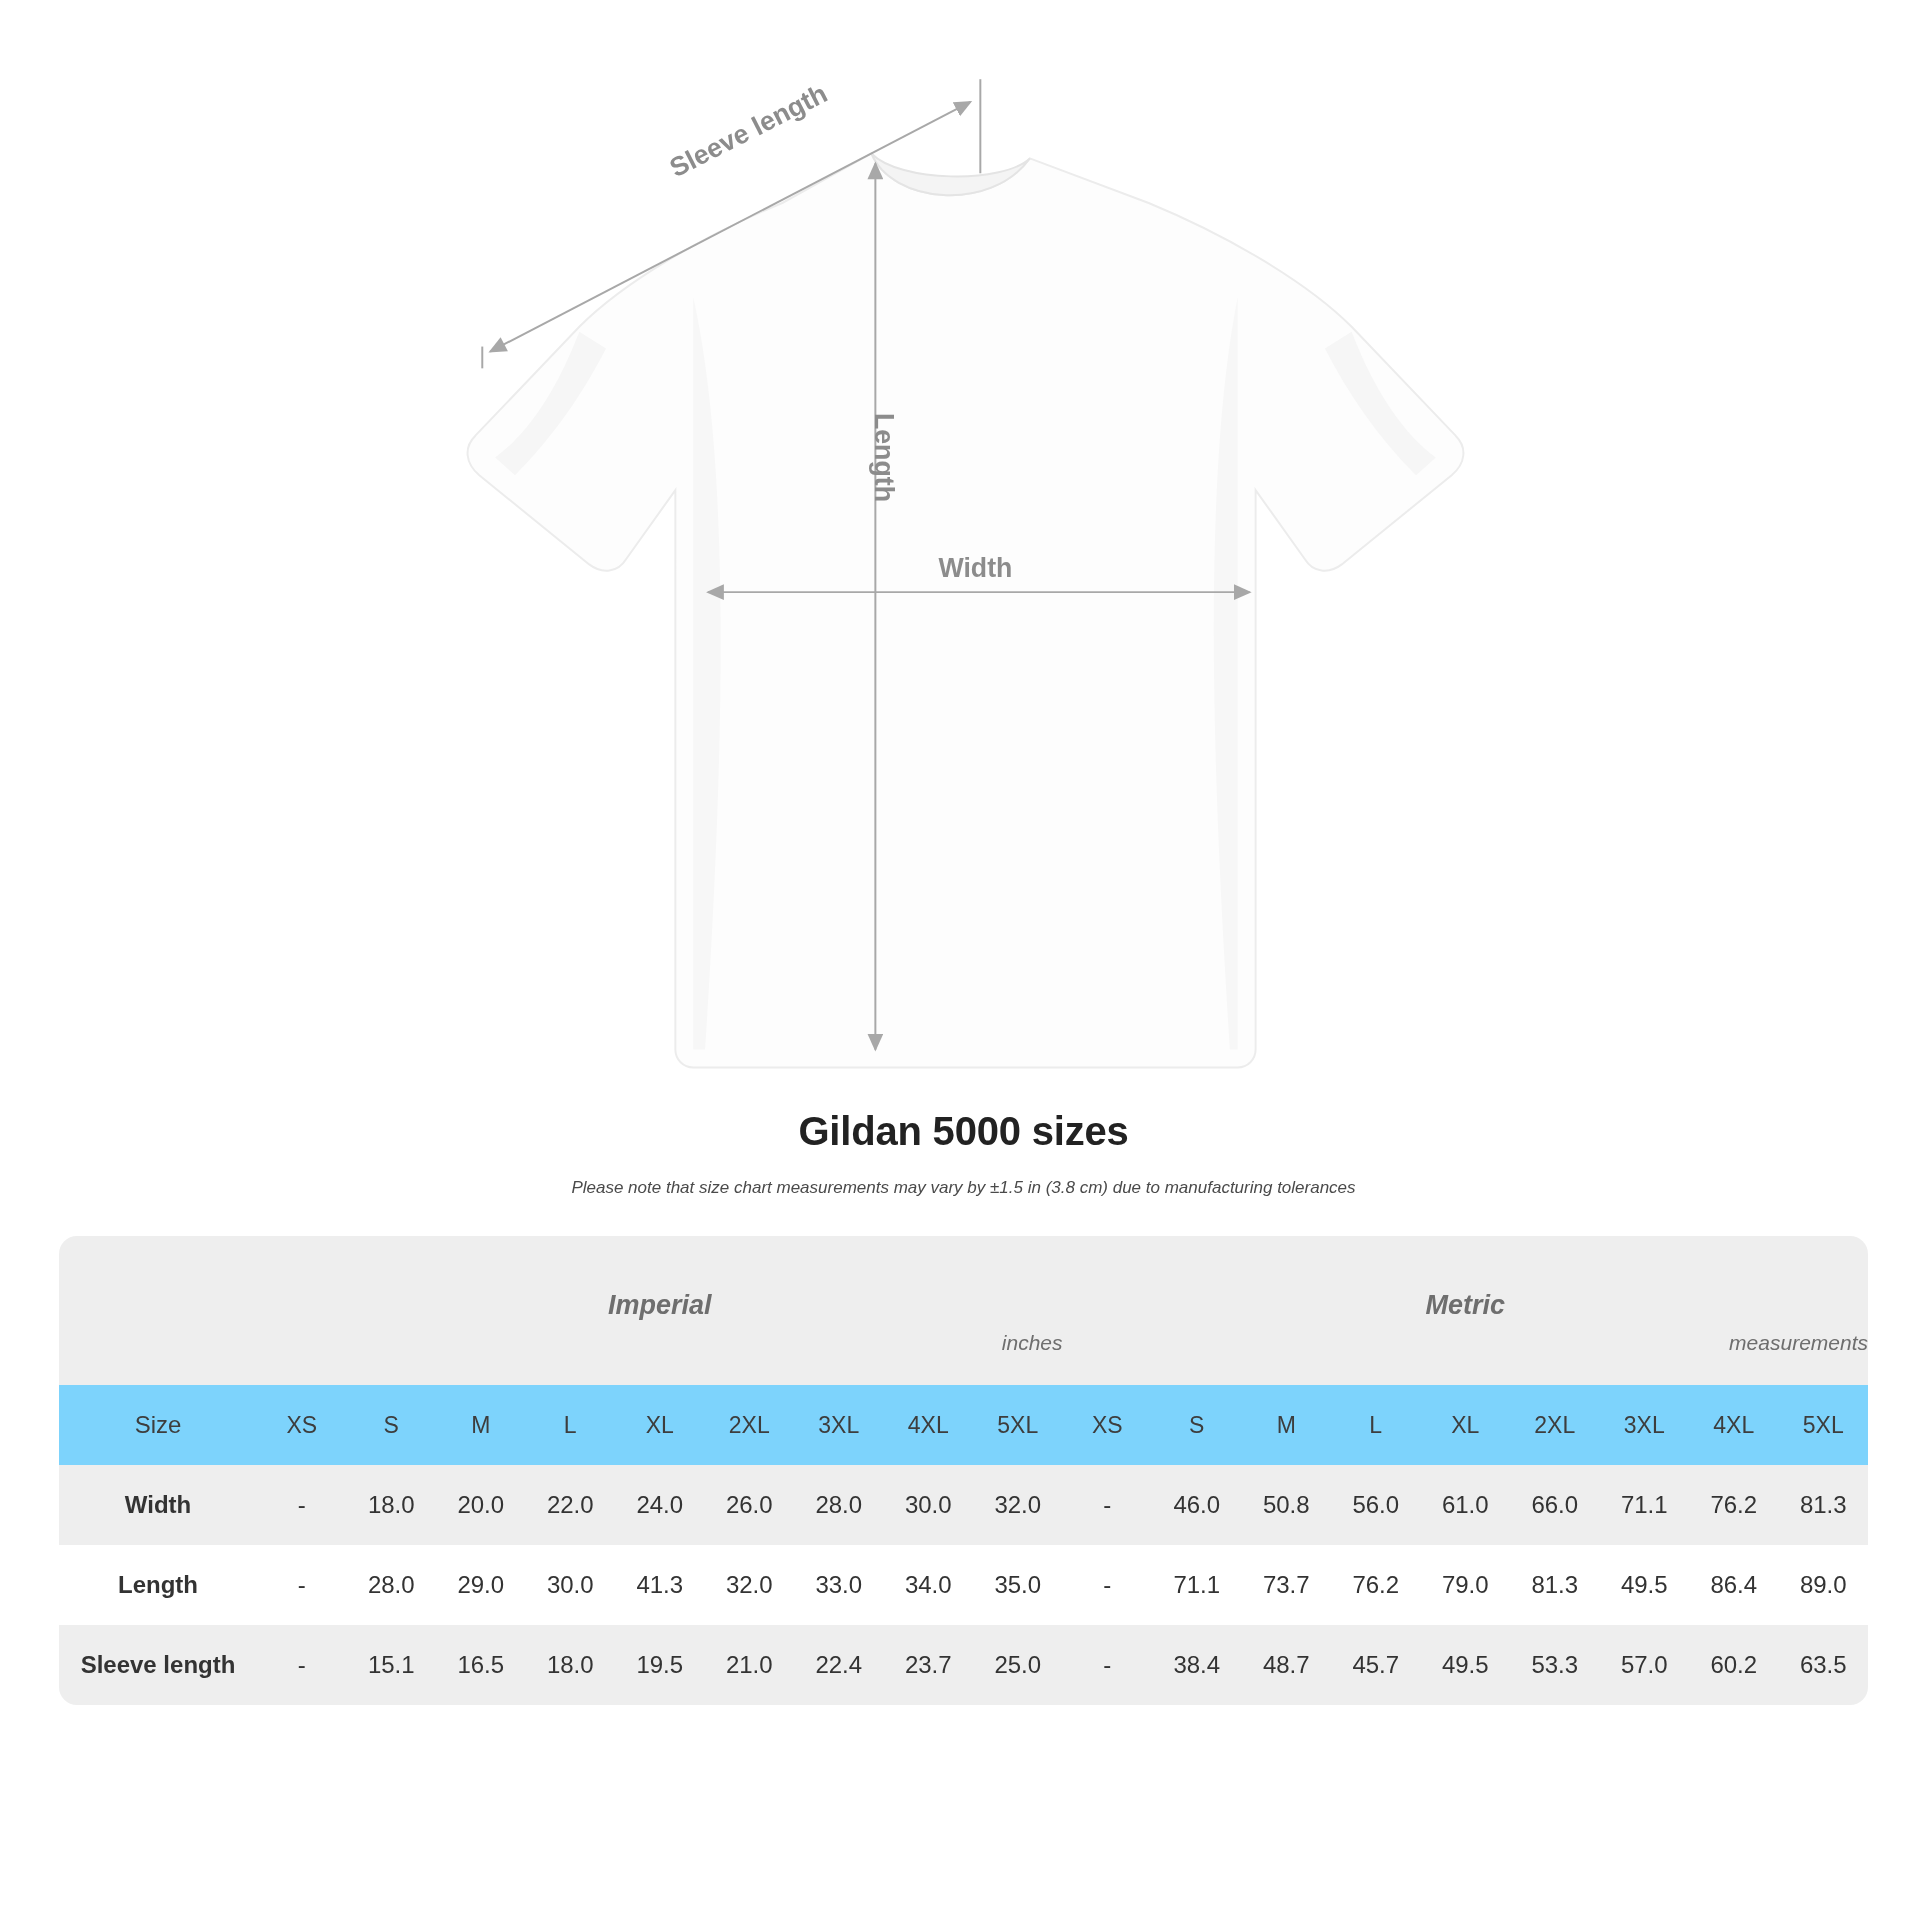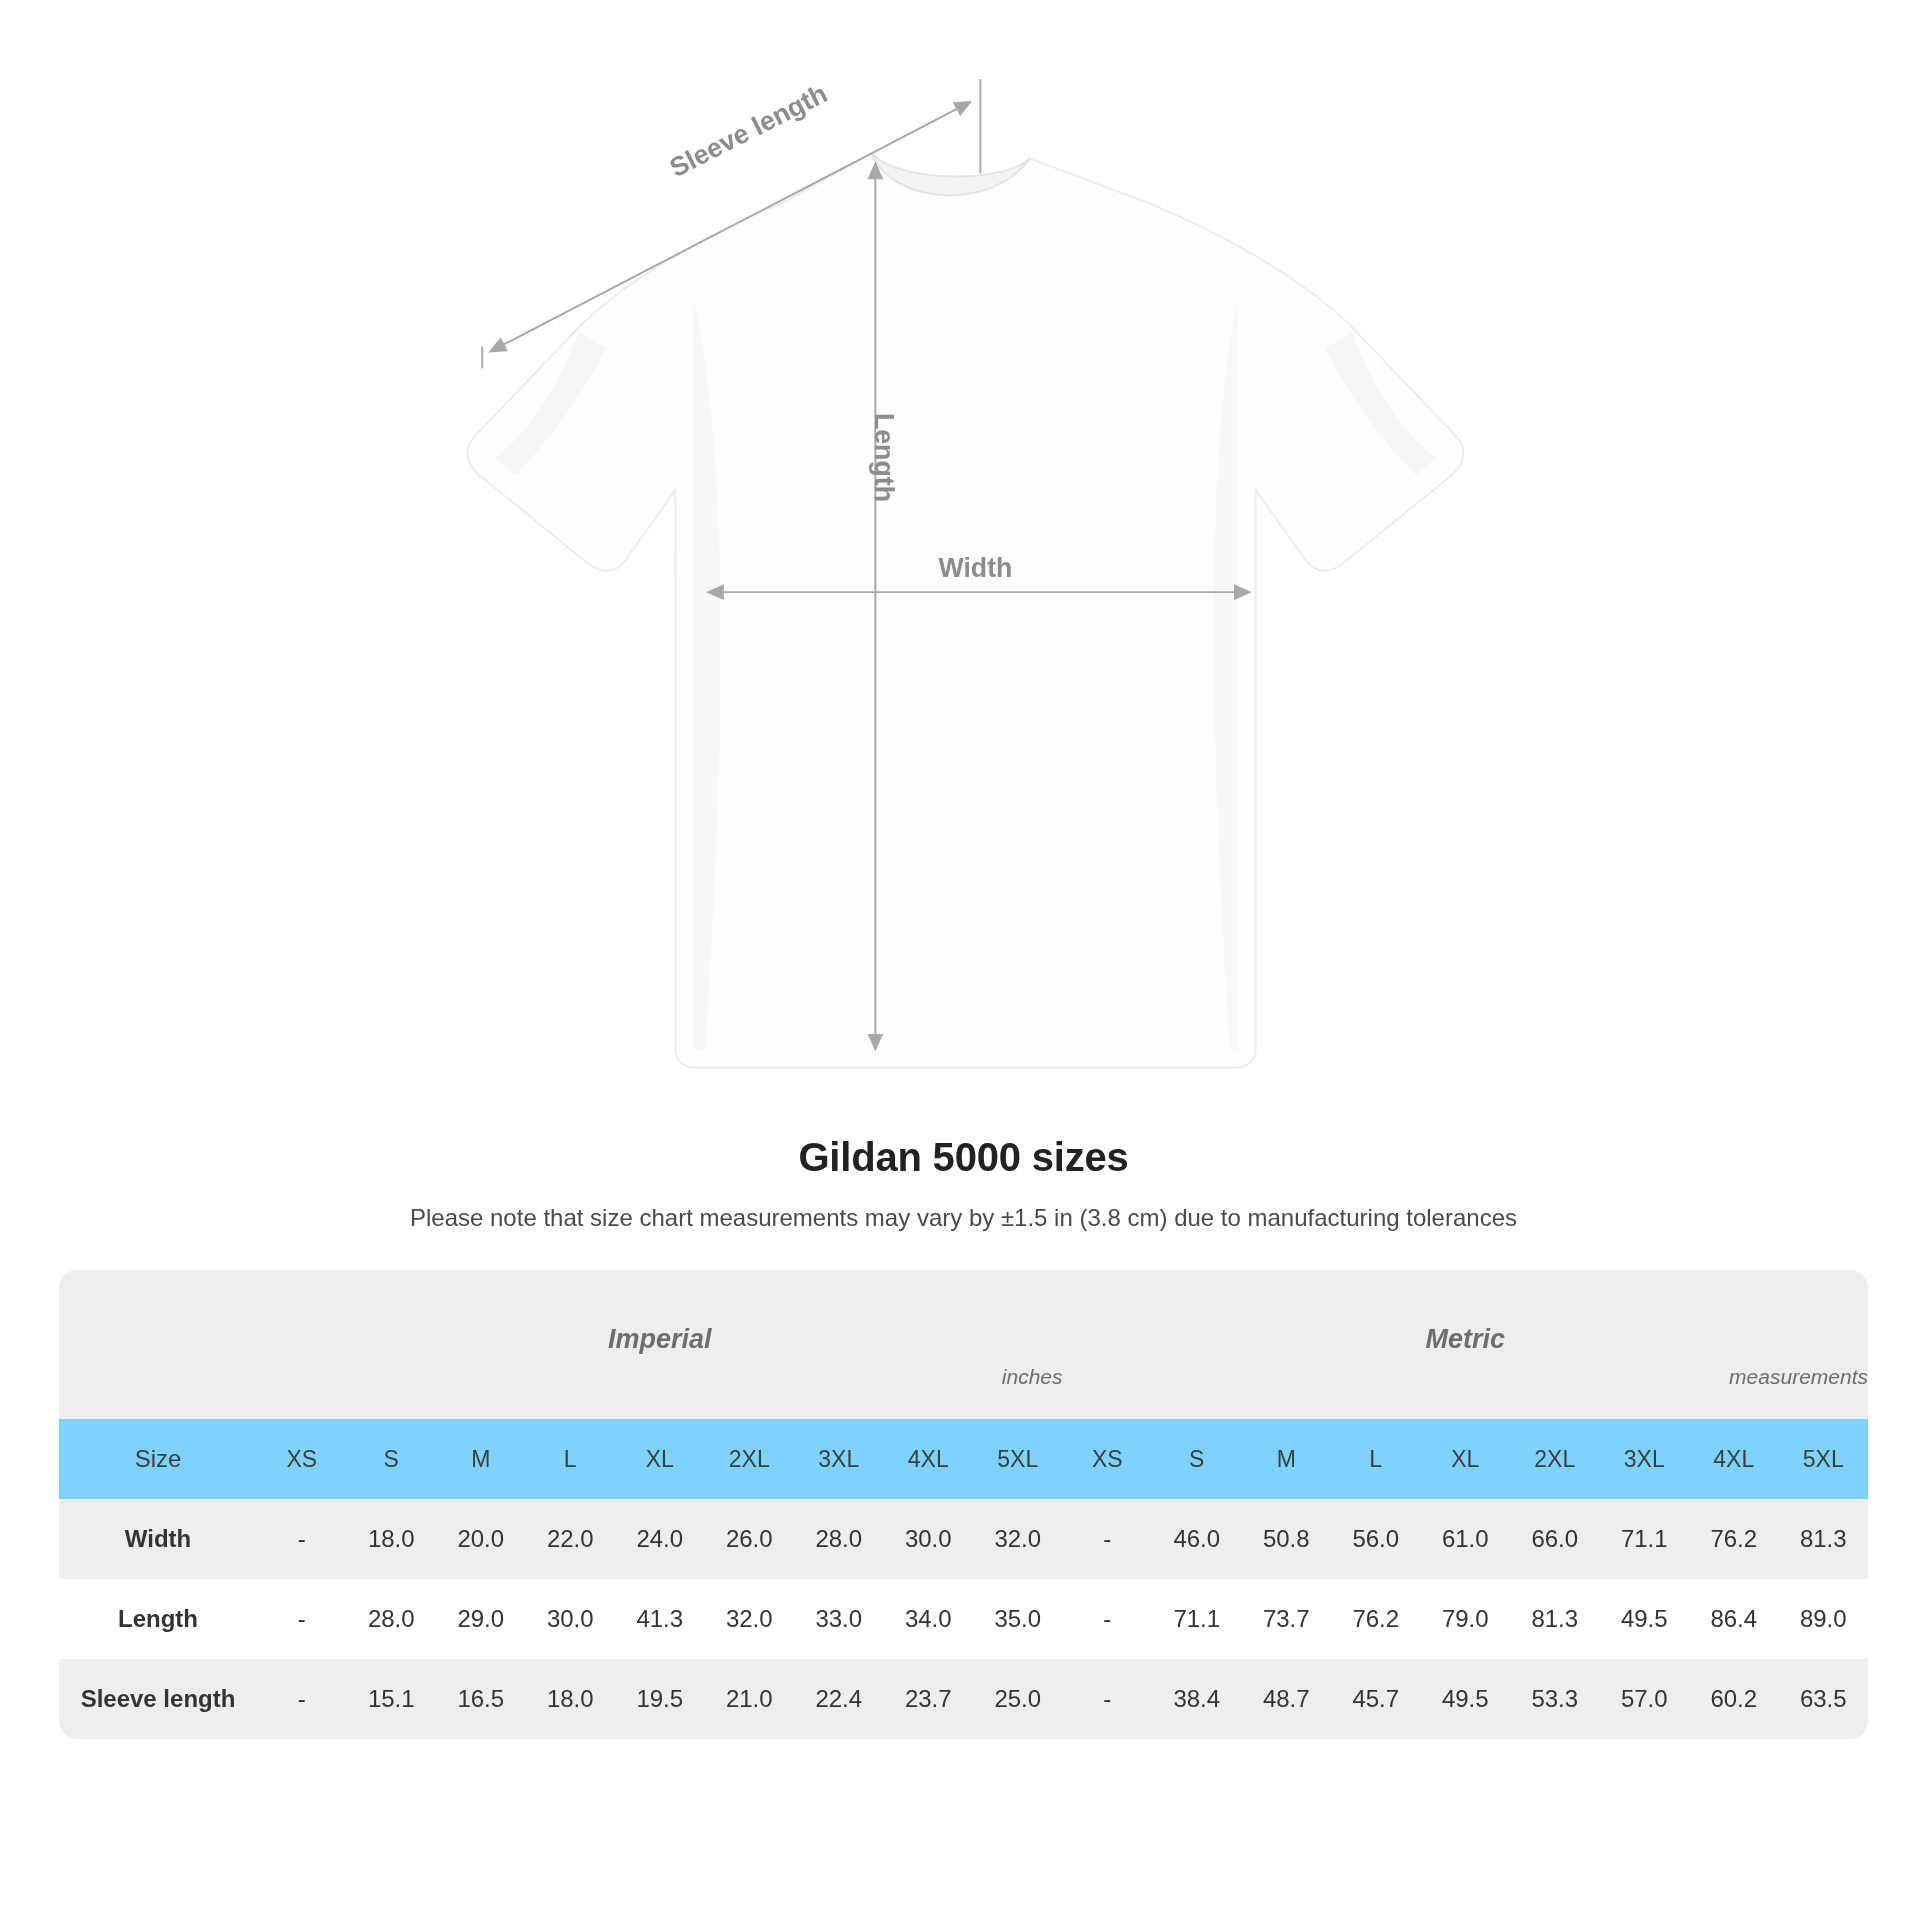--- a/index.html
+++ b/index.html
@@ -29,30 +29,30 @@
   }
   .illustration svg {
     position: absolute;
     left: 0;
     top: 0;
   }
 
   
   .title-block {
     text-align: center;
-    margin-top: 26px;
   }
   .chart-title {
     font-size: 40px;
     font-weight: bold;
     color: #222222;
     letter-spacing: -0.2px;
   }
   .chart-note {
-    font-size: 24px;
+    font-size: 17px;
+    font-style: italic;
     color: #4a4a4a;
     margin-top: 24px;
   }
 
   
   .table-wrap {
     margin: 38px 59px 0 59px;
     border-radius: 18px;
     overflow: hidden;
   }

